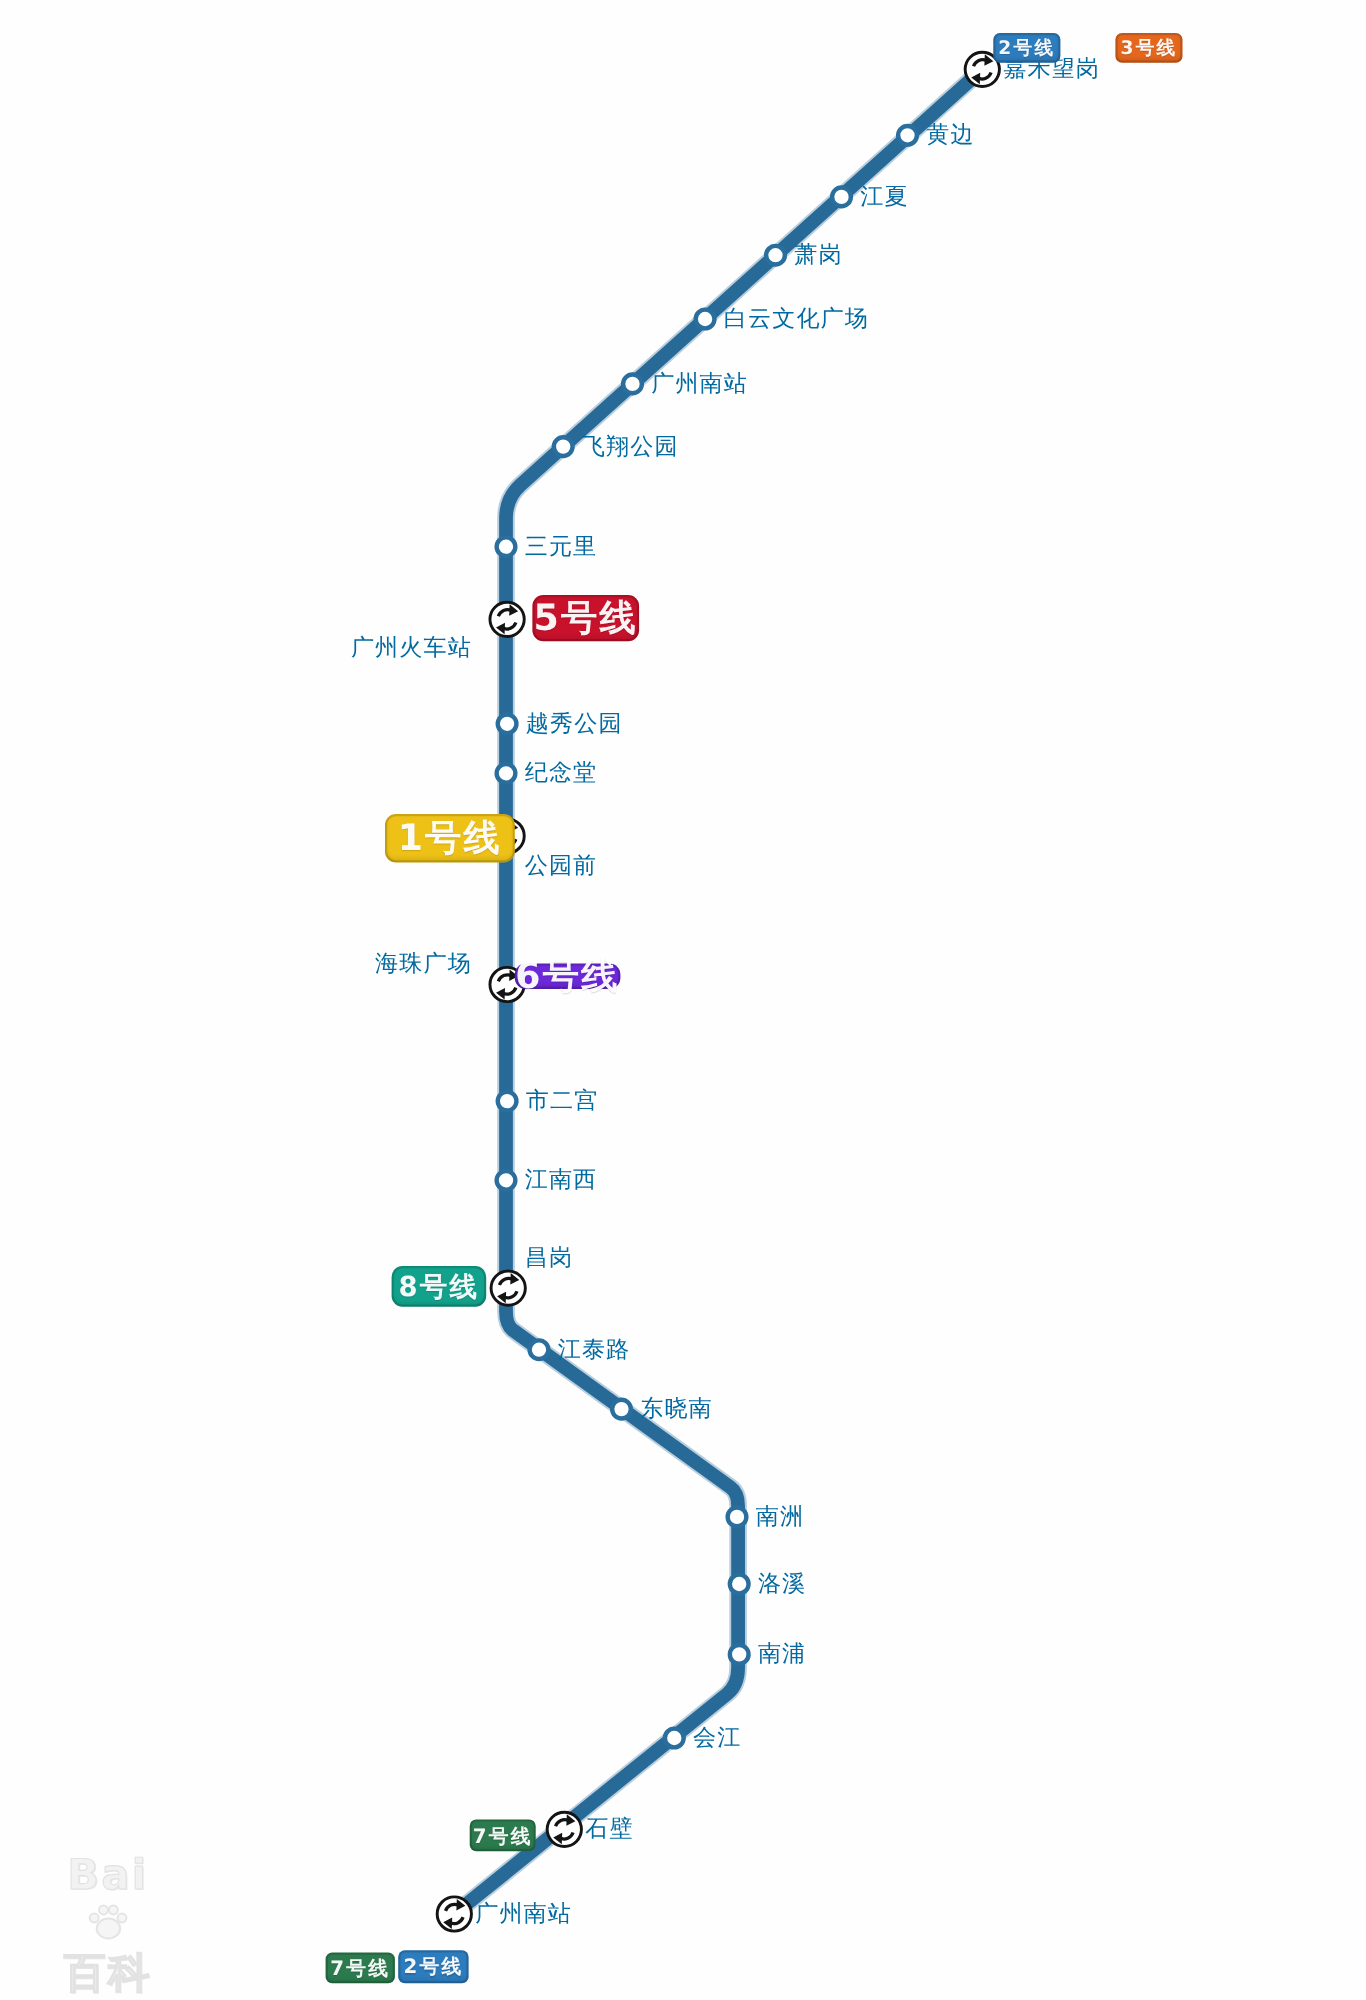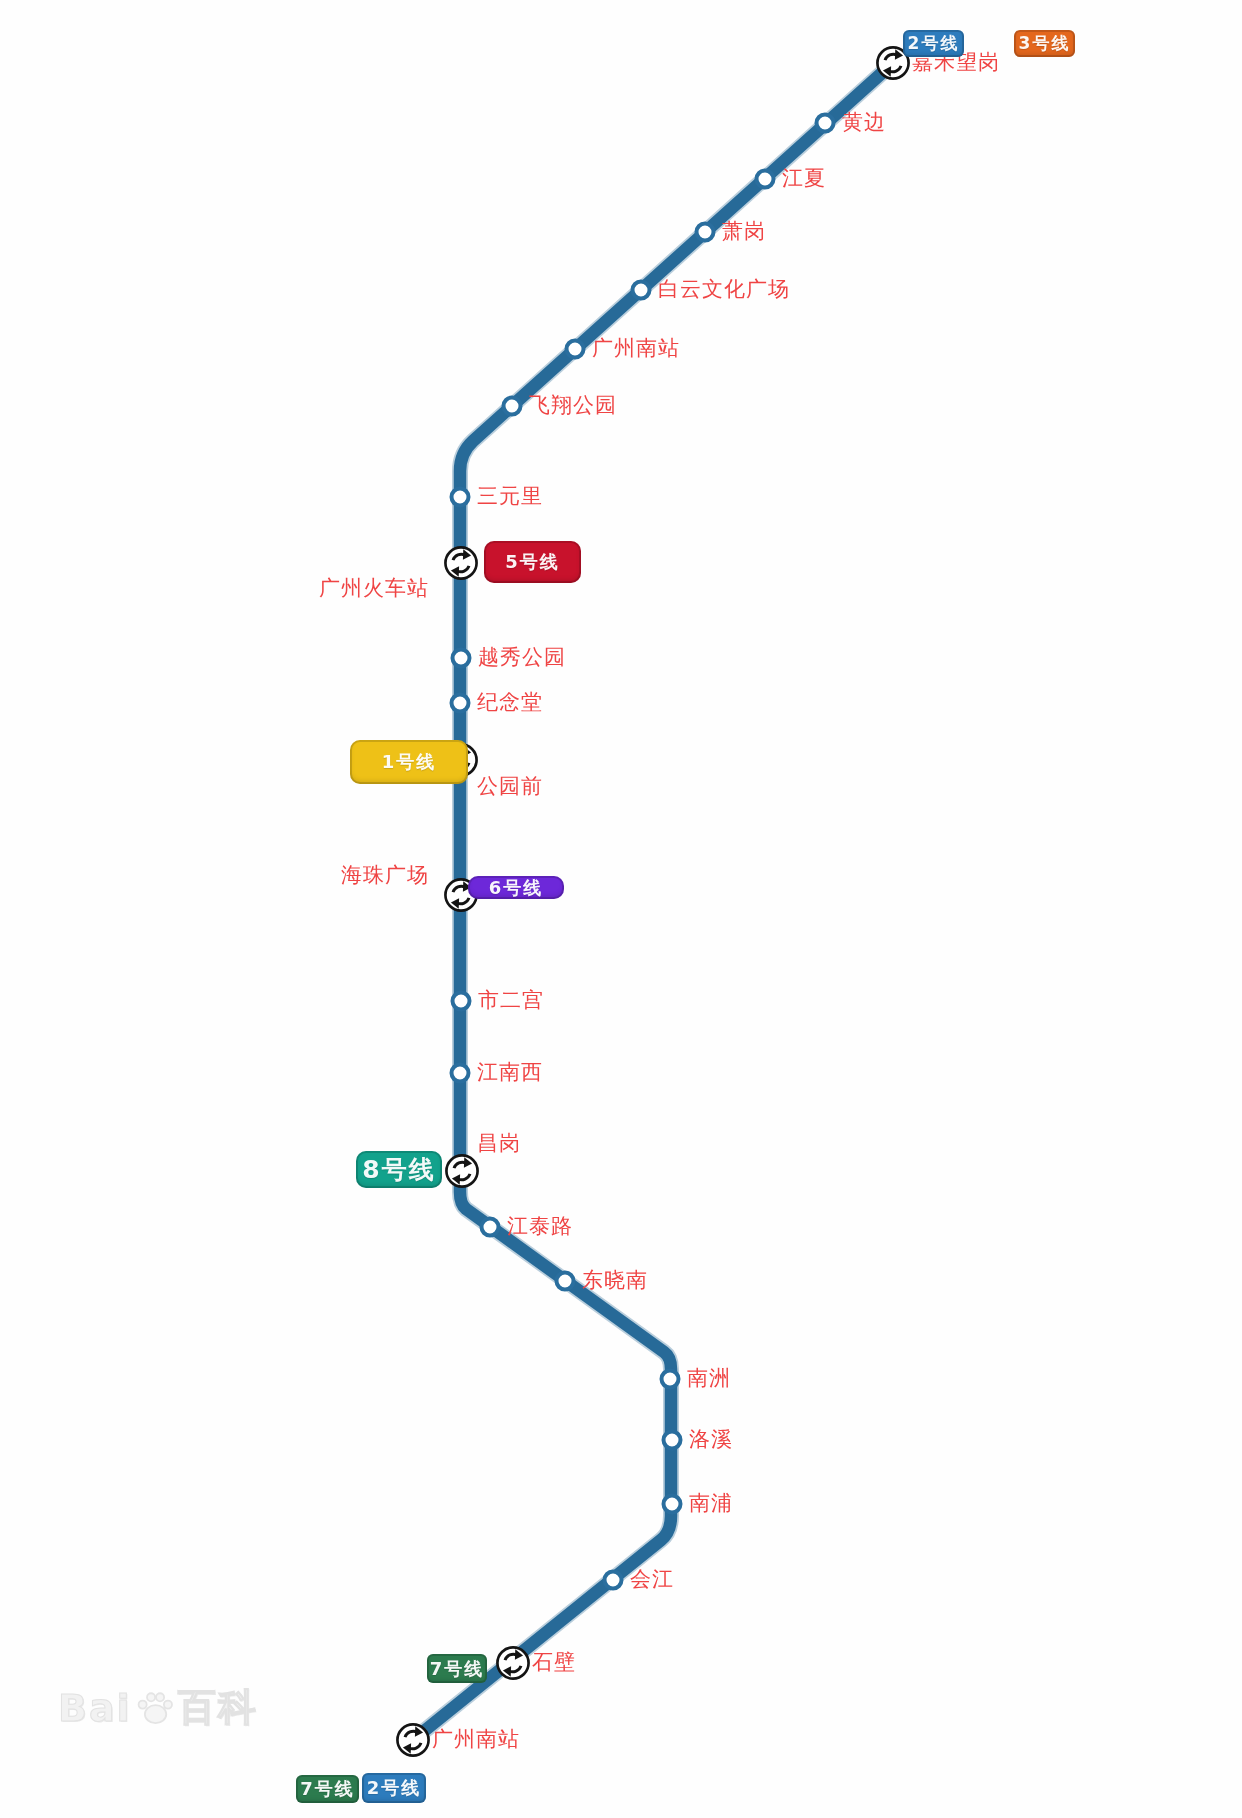--- a/index.html
+++ b/index.html
@@ -14,41 +14,42 @@
 
   .station{position:absolute;width:0;height:0;z-index:2;}
   .dot{
     position:absolute;left:0;top:0;width:13px;height:13px;
     background:#fff;border:4.5px solid #2a6e9e;border-radius:50%;
     transform:translate(-50%,-50%);box-sizing:content-box;
   }
   .xfer{position:absolute;left:0;top:0;transform:translate(-50%,-50%);}
   .s-label{
     position:absolute;left:17px;top:0;transform:translateY(-52%);
-    white-space:nowrap;font-size:21px;font-weight:500;color:#ef4444;
+    white-space:nowrap;font-size:21px;font-weight:500;color:#0369a1;
     letter-spacing:1px;
   }
   .s-label.left{left:auto;right:32px;text-align:center;}
 
   .badge{
     position:absolute;z-index:3;display:flex;align-items:center;justify-content:center;
     color:rgba(255,255,255,.95);font-weight:600;letter-spacing:2px;
     box-shadow:inset 0 0 0 2px rgba(0,0,0,.14), inset 0 -3px 5px rgba(0,0,0,.12);
     text-shadow:0 1px 1px rgba(0,0,0,.15);
   }
-  .badge.big{font-size:18px;border-radius:10px;}
+  .badge.big{font-size:33px;border-radius:10px;}
   .badge.small{font-size:17px;border-radius:6px;margin-top:14px;}
 
   .watermark{
     position:absolute;left:58px;top:1682px;z-index:1;
     display:flex;align-items:center;gap:3px;
     font-size:38px;font-weight:700;color:#f2f2f2;
     -webkit-text-stroke:1px #e2e2e2;
     text-shadow:1px 1px 0 rgba(210,210,210,.45);
     letter-spacing:2px;
+    flex-direction:column;
   }
   .watermark svg{opacity:.85;}
 </style>
 </head>
 <body>
 
 <svg width="0" height="0" style="position:absolute">
   <defs>
     <symbol id="xfer" viewBox="0 0 40 40">
       <circle cx="20" cy="20" r="16.4" fill="#fff" stroke="#141414" stroke-width="2.8"></circle>

